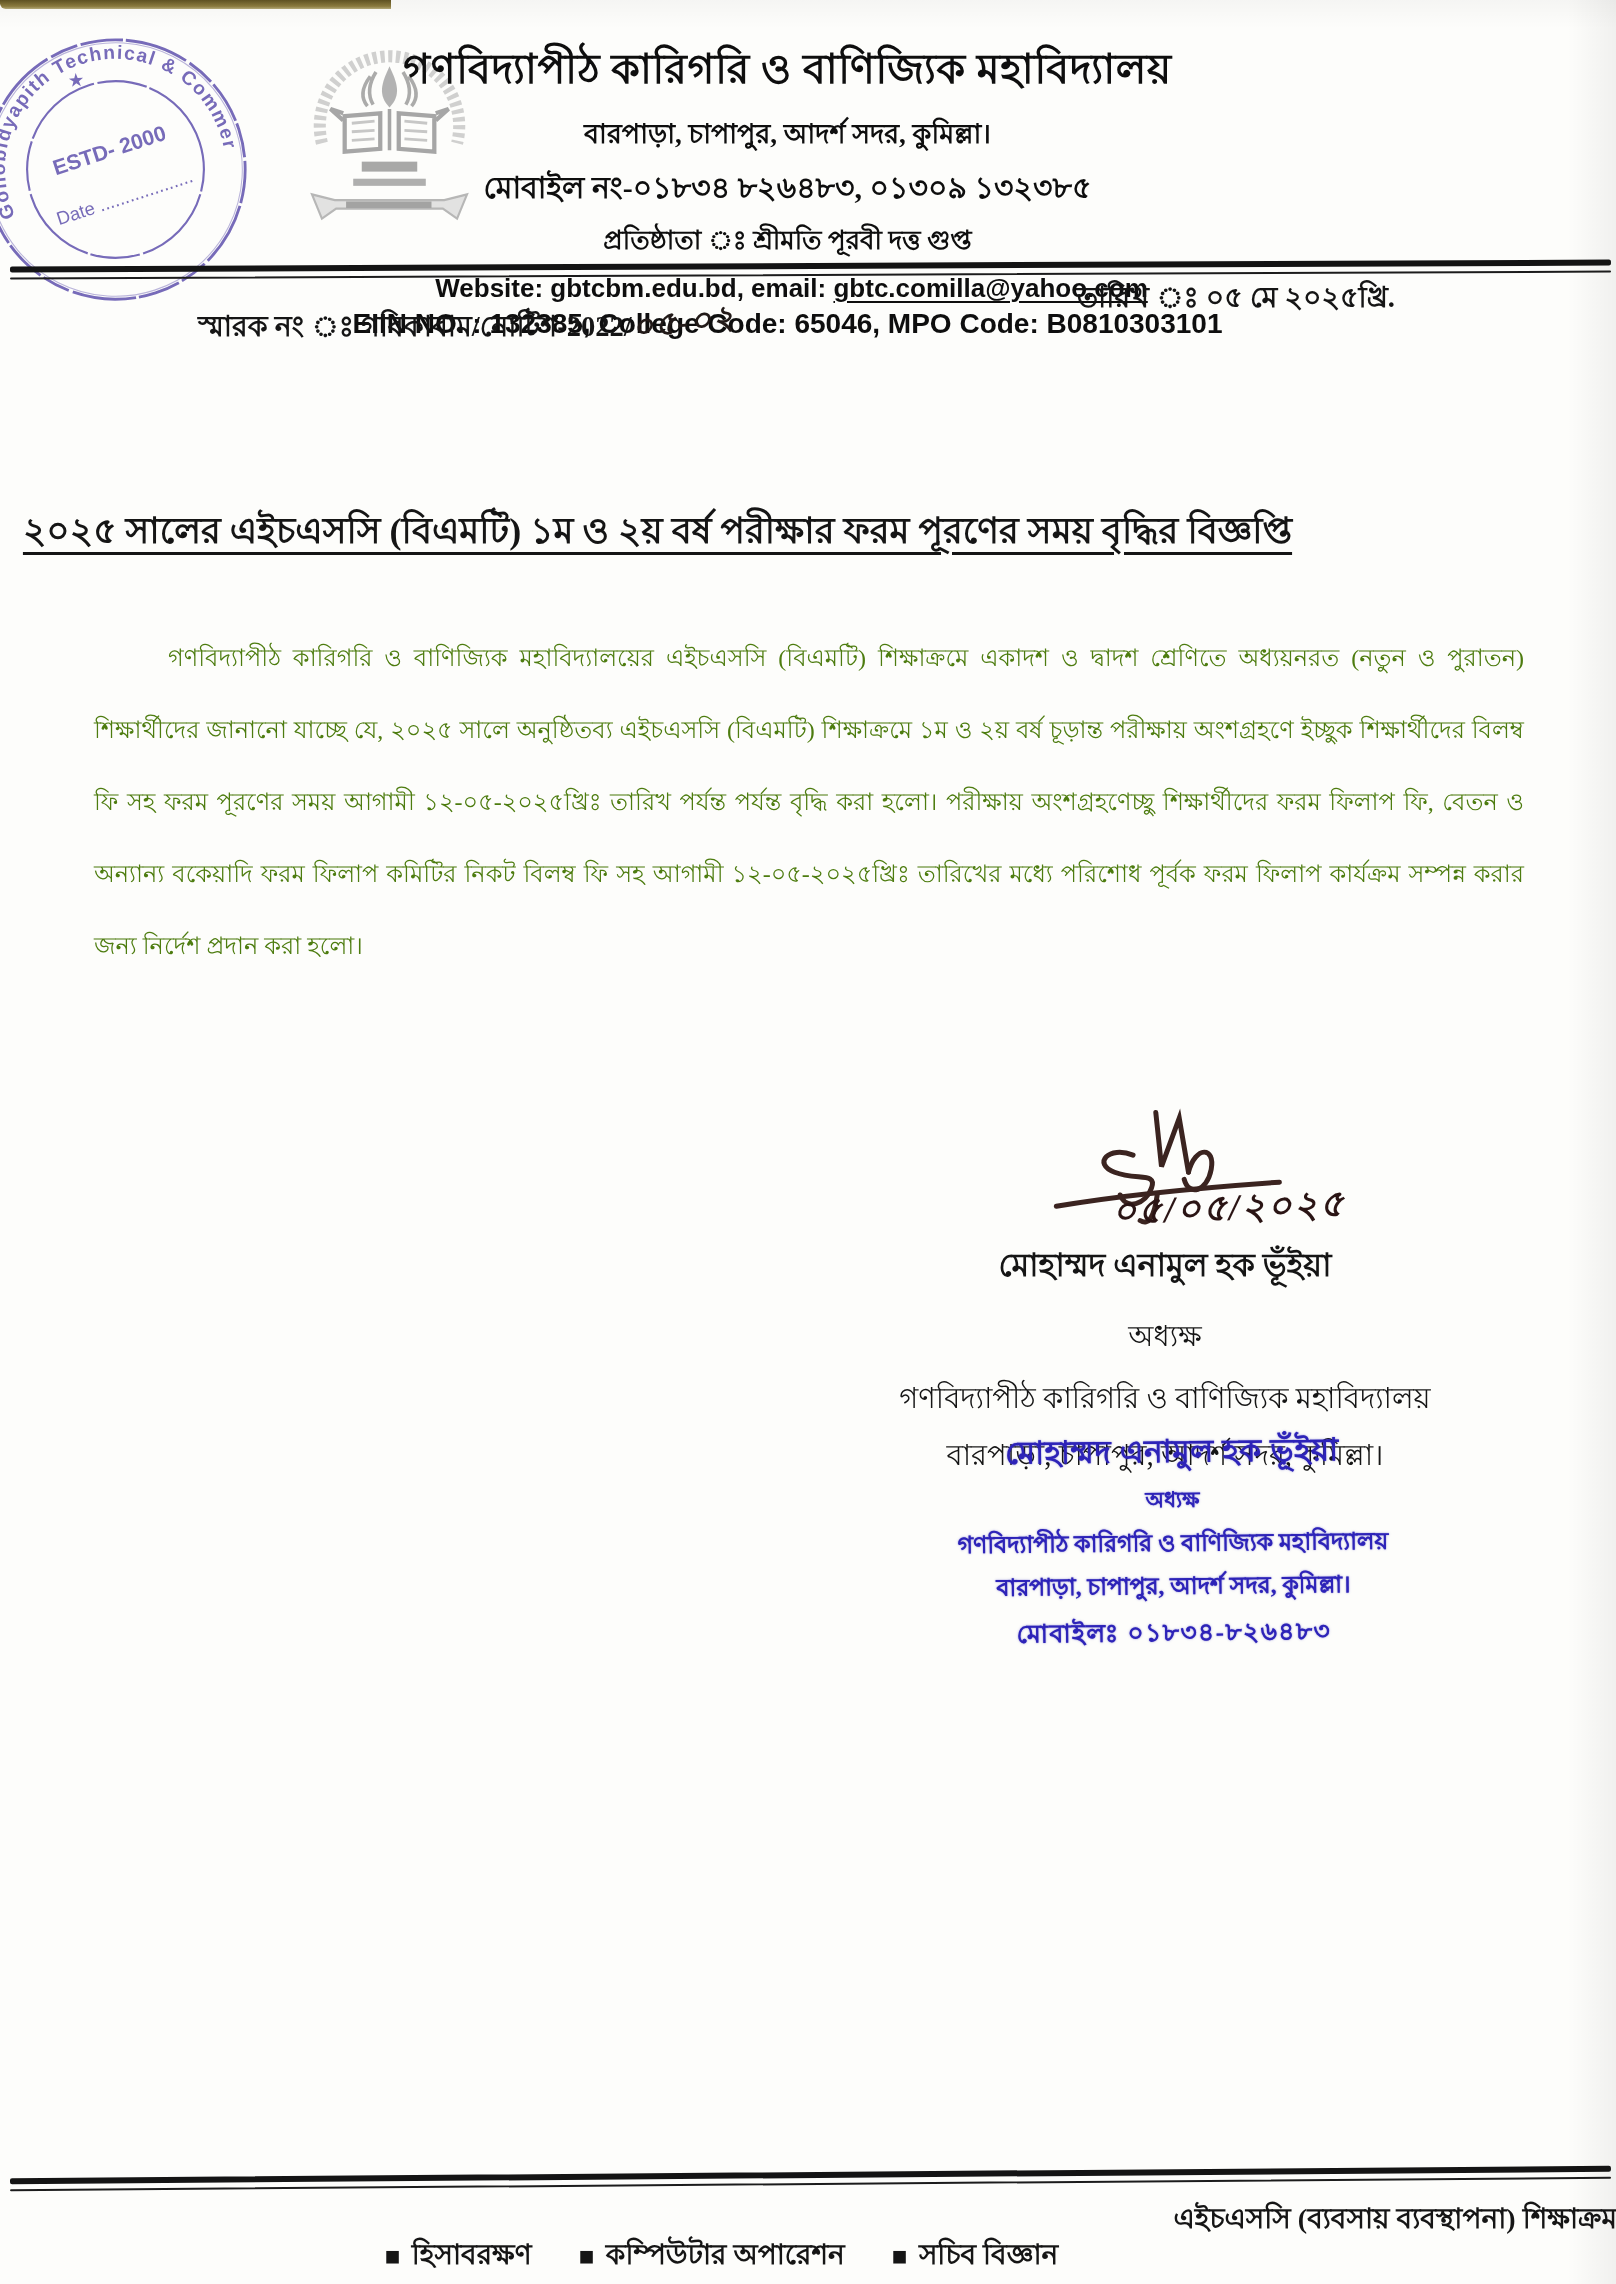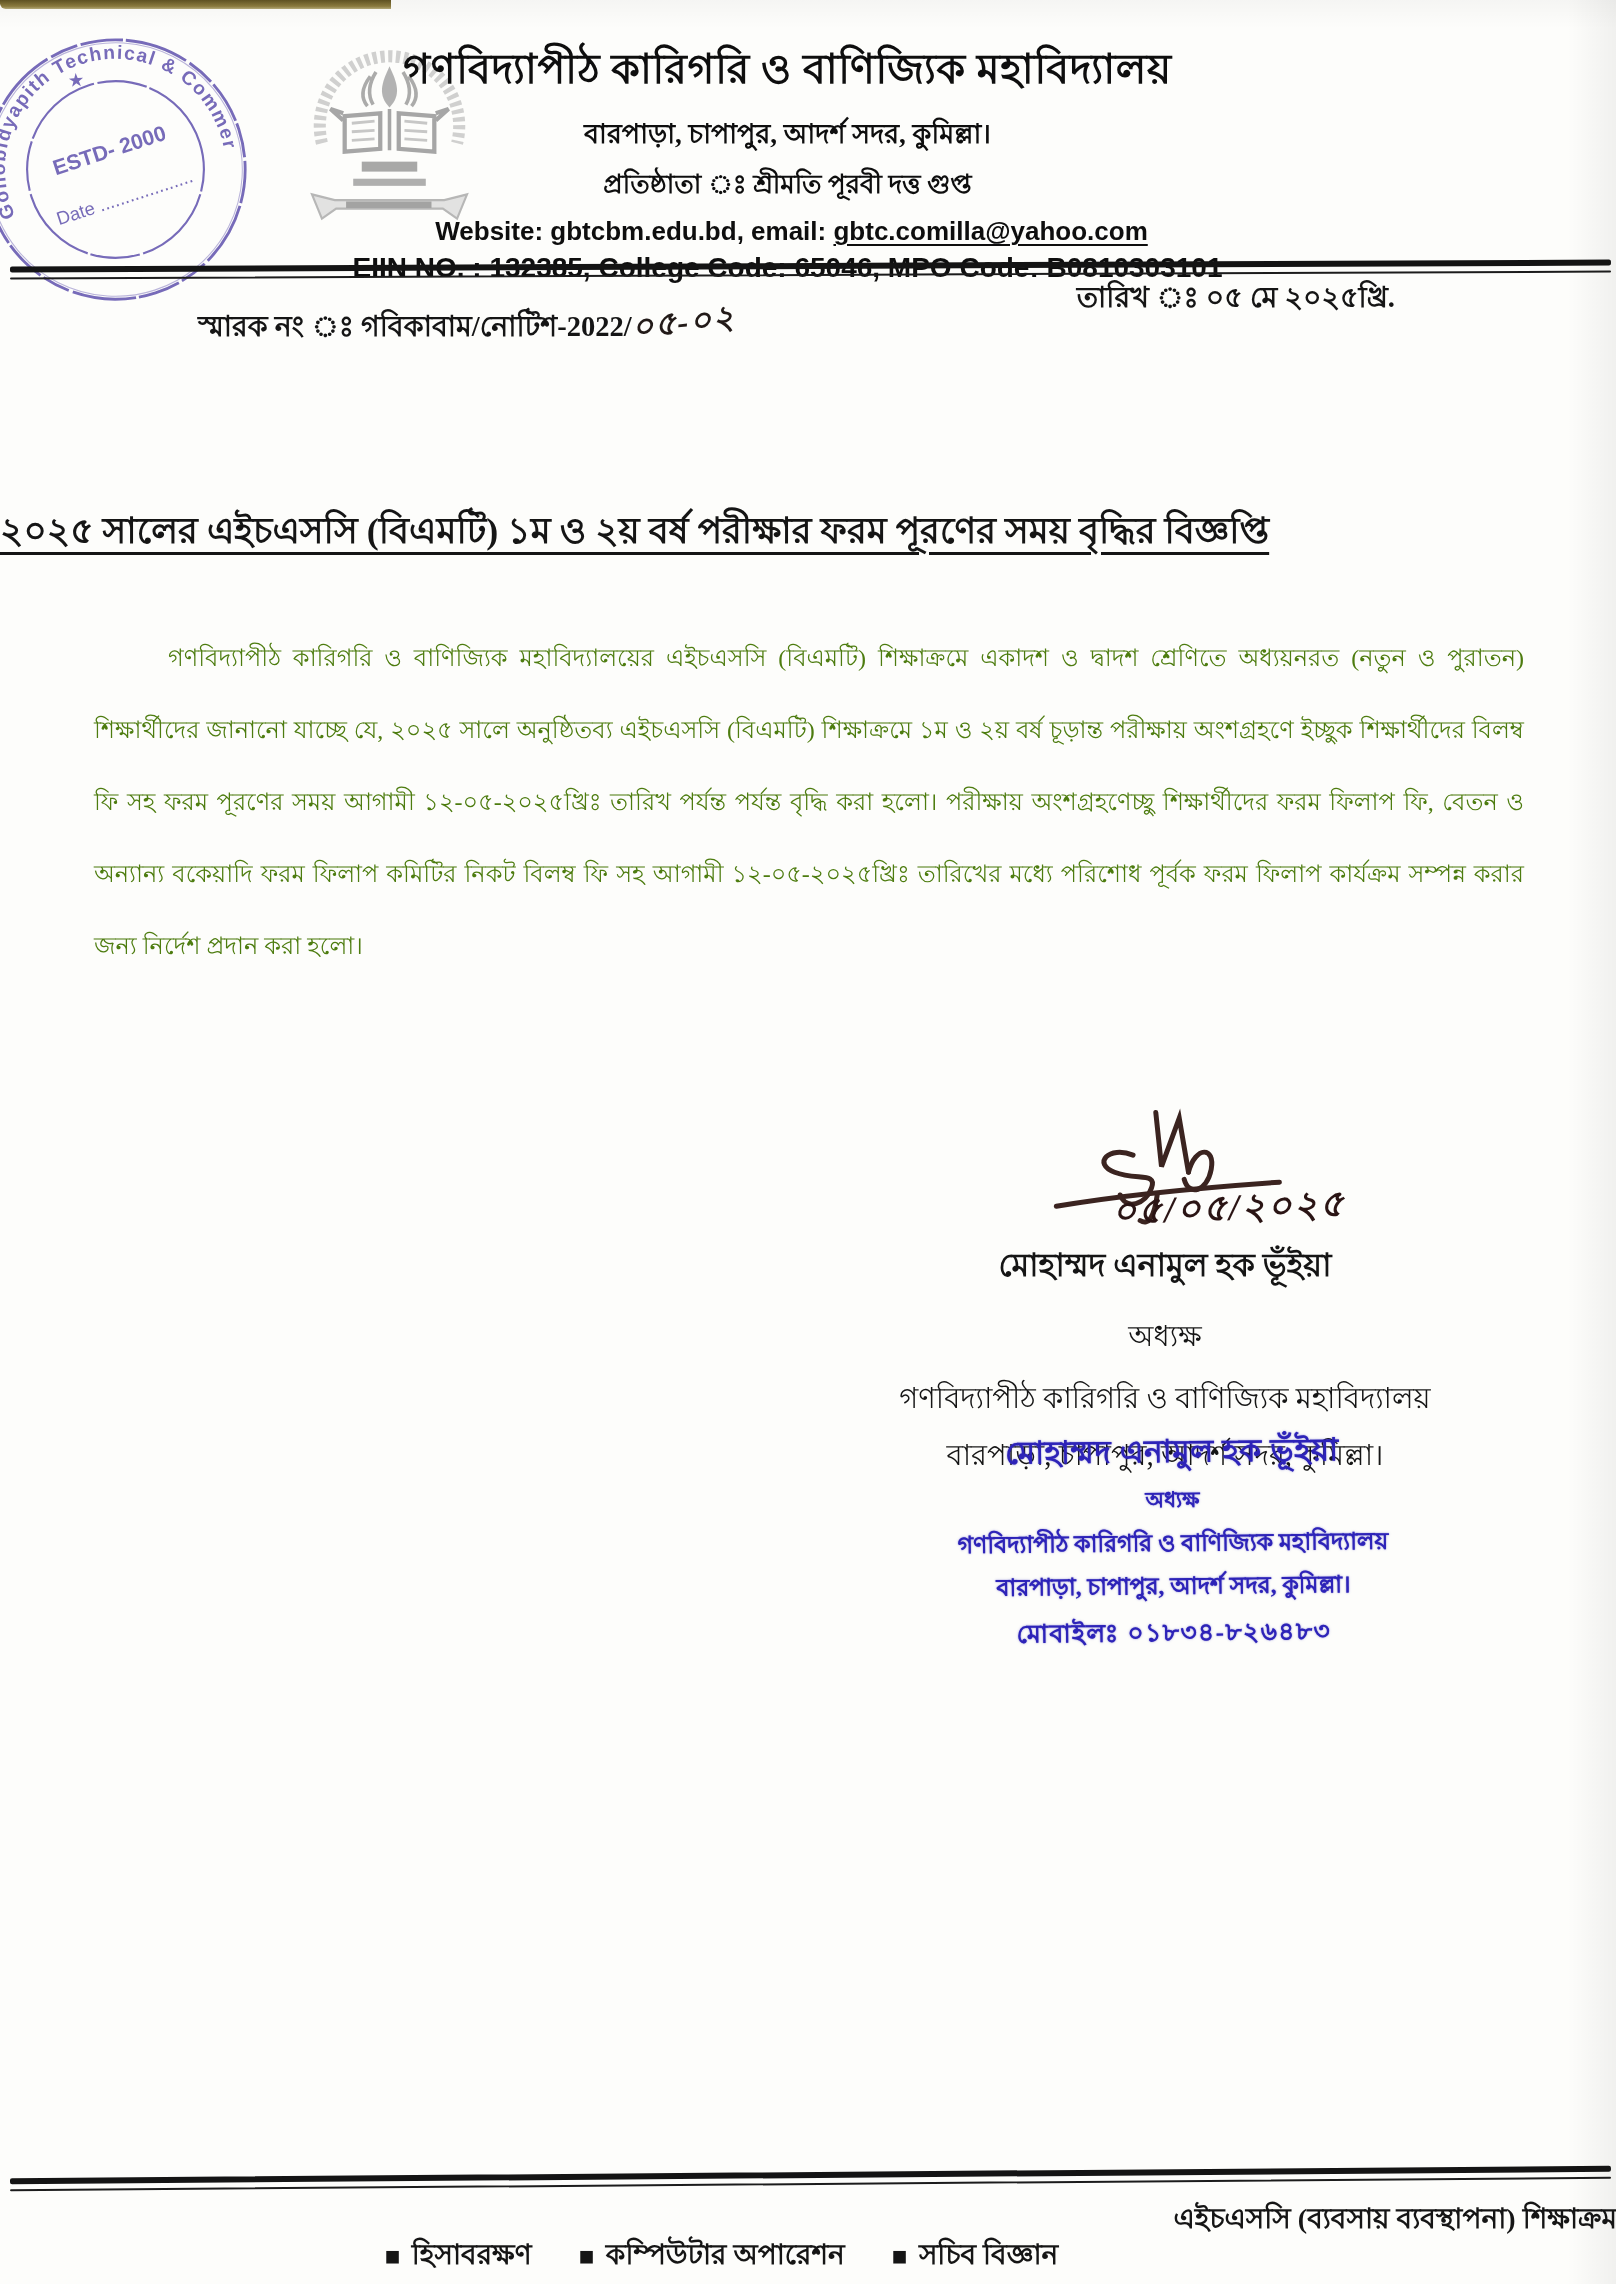--- a/index.html
+++ b/index.html
@@ -34,21 +34,21 @@
   #header-rule{top:263px;transform:rotate(-0.25deg);}
   #footer-rule{top:2172px;transform:rotate(-0.45deg);}
 
   
   .memo-number{position:absolute;top:299px;left:198px;font-size:28.5px;font-weight:bold;}
   .memo-hand{display:inline-block;font-style:italic;font-weight:600;font-size:33px;
     transform:rotate(-6deg) translateY(-2.9px);letter-spacing:1.4px;color:#221a18;}
   .memo-date{position:absolute;top:276px;right:222px;font-size:28.5px;font-weight:bold;}
 
   
-  .notice-title{position:absolute;top:503px;left:0;width:1315px;
+  .notice-title{position:absolute;top:503px;left:0;width:1315px;text-align:center;
     font-size:36px;font-weight:bold;
     text-decoration:underline;text-underline-offset:8.6px;text-decoration-thickness:2.9px;}
 
   
   .notice-body{position:absolute;top:622px;left:94px;width:1430px;
     font-size:24px;line-height:72px;text-align:justify;text-indent:74px;color:#4d7c0f;}
 
   
   .sig-svg{position:absolute;top:1104px;left:1049px;width:242px;height:135px;}
   .sig-hand-date{position:absolute;top:1178px;left:1112px;font-size:37px;font-weight:600;
@@ -115,20 +115,21 @@
   <path d="M58 118 L40 112 L58 128 M188 118 L206 112 L188 128" stroke="#8a8a8a" stroke-width="6" fill="none"></path>
   <rect x="84" y="186" width="78" height="14" fill="#6f6f6f" opacity="0.8"></rect>
   <rect x="72" y="210" width="102" height="10" fill="#7a7a7a" opacity="0.8"></rect>
   <path d="M14 232 L46 240 L200 240 L232 232 L218 266 L198 252 L48 252 L28 266 Z" fill="#d9d9d9" stroke="#a0a0a0" stroke-width="3"></path>
   <rect x="62" y="242" width="120" height="9" fill="#6f6f6f" opacity="0.8"></rect>
 </svg>
 
 <div class="header">
   <div class="college-name">গণবিদ্যাপীঠ কারিগরি ও বাণিজ্যিক মহাবিদ্যালয়</div>
   <div class="h-line2">বারপাড়া, চাপাপুর, আদর্শ সদর, কুমিল্লা।</div>
+  <div class="h-line3">মোবাইল নং-০১৮৩৪ ৮২৬৪৮৩, ০১৩০৯ ১৩২৩৮৫</div>
   <div class="h-line4">প্রতিষ্ঠাতা ঃ শ্রীমতি পূরবী দত্ত গুপ্ত</div>
   <div class="h-line5"><span>Website: gbtcbm.edu.bd, email: </span><span class="email-underline">gbtc.comilla@yahoo.com</span></div>
   <div class="h-line6">EIIN NO. : 132385, College Code: 65046, MPO Code: B0810303101</div>
 </div>
 
 <div class="rule" id="header-rule">
   <div class="rule-thick"></div>
     <div class="rule-thin"></div>
 </div>
 

